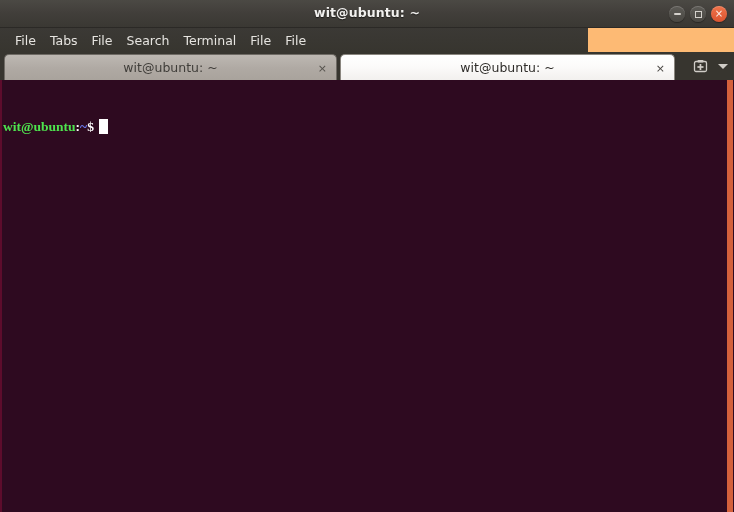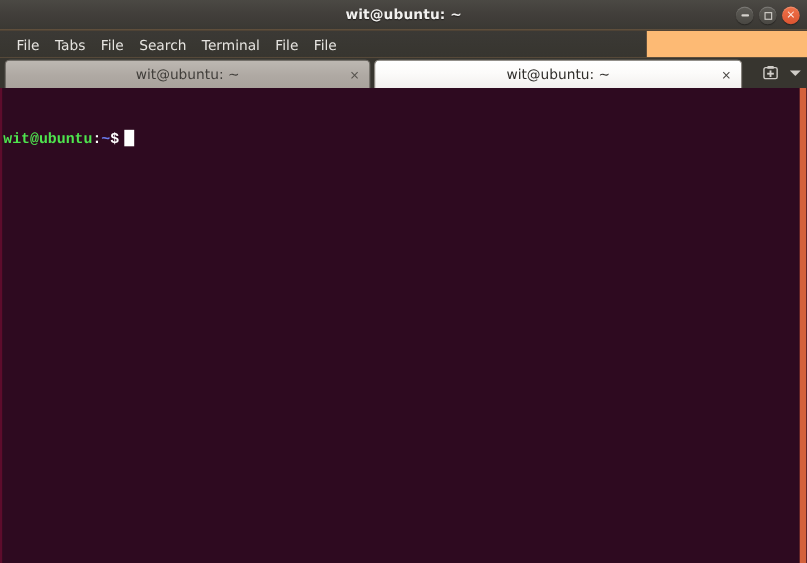--- a/index.html
+++ b/index.html
@@ -220,21 +220,21 @@
     left: 0; top: 0;
     width: 2px;
     height: 432px;
     background: #5d0c2c;
   }
   .term-content {
     position: absolute;
     left: 3px;
     top: 4px;
     right: 12px;
-    font-family: Liberation Mono, monospace;
+    font-family: Liberation Serif, serif;
     font-size: 13.5px;
     line-height: 17px;
     white-space: pre;
   }
   .prompt-line { display: block; }
   .c-user  { color: #4ee44e; font-weight: bold; }
   .c-punct { color: #ffffff; font-weight: bold; }
   .c-path  { color: #6a7bf0; font-weight: bold; }
   .c-dollar{ color: #ffffff; font-weight: bold; }
   .cursor {

